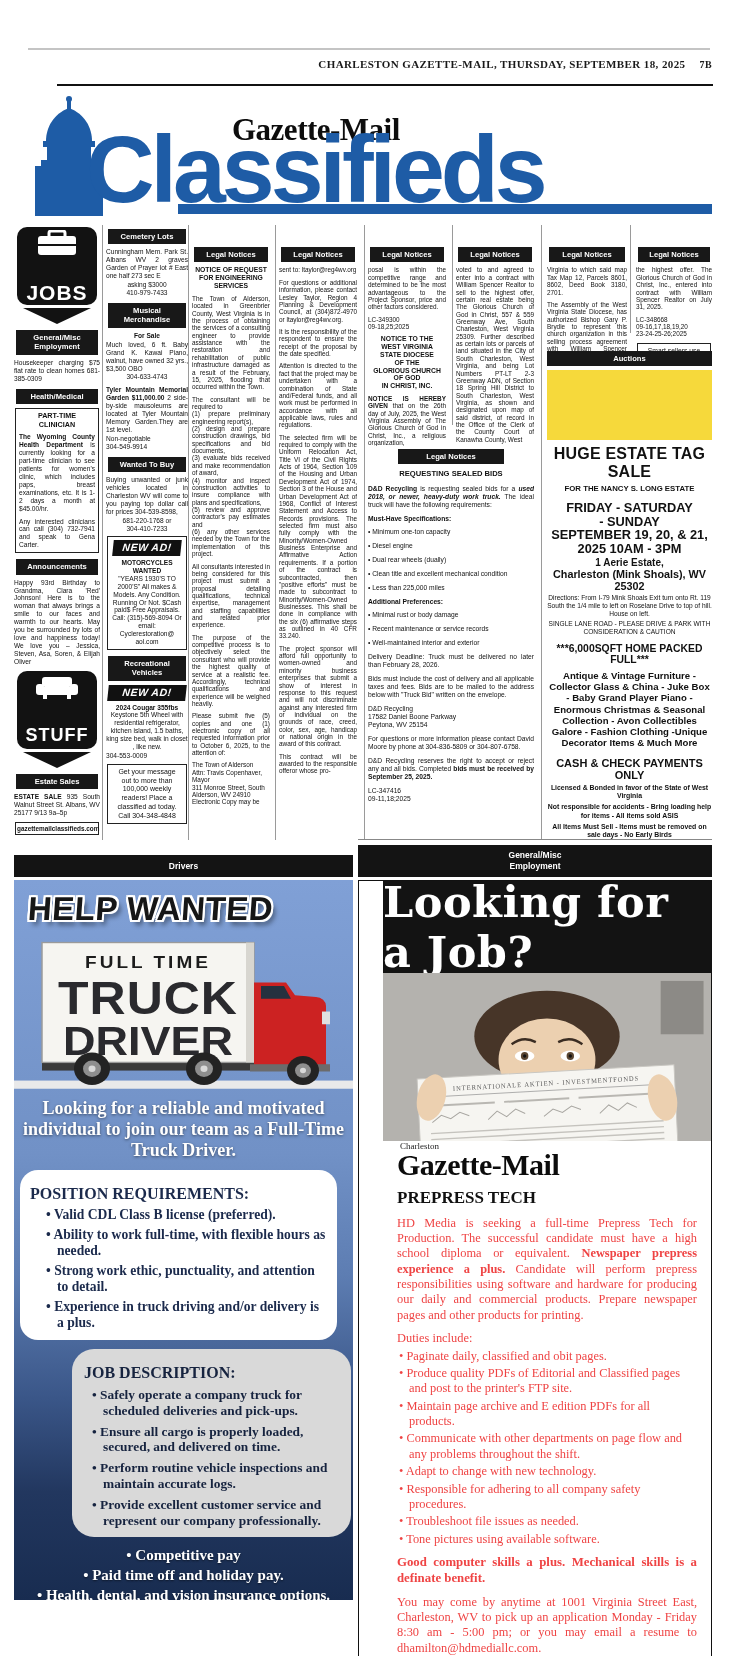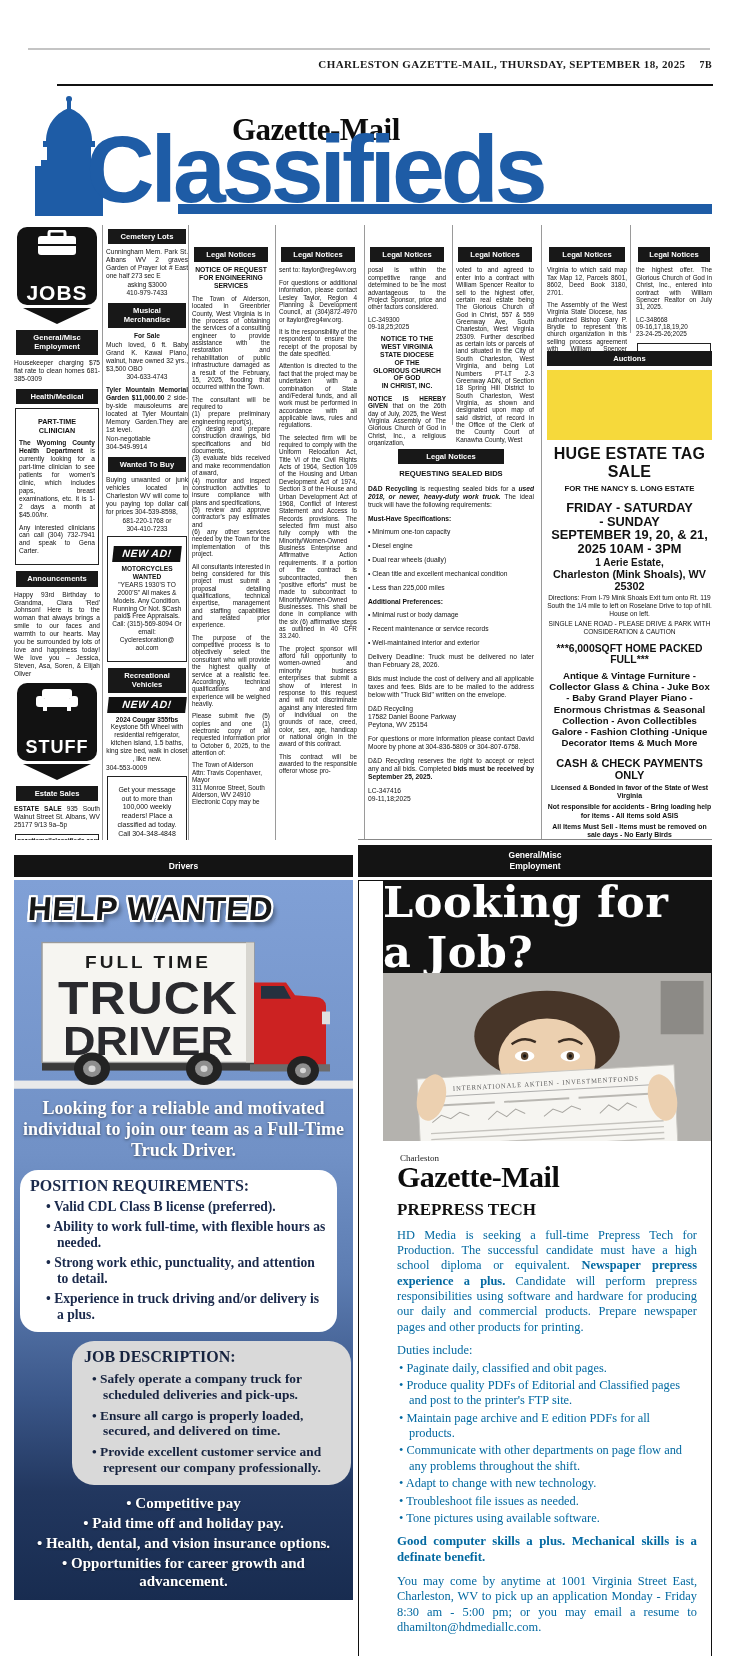--- a/index.html
+++ b/index.html
@@ -25,21 +25,21 @@
   .grid{position:absolute;left:14px;top:215px;width:698px;height:625px;overflow:hidden;}
   .vline{position:absolute;top:10px;width:1px;background:#9a9a9a;}
   .col{position:absolute;overflow:hidden;}
   .kick{background:#181818;color:#fff;font-weight:bold;font-size:7.6px;line-height:1.25;
         text-align:center;padding:3px 2px;margin:6px 2px 4px;}
   .tiny{font-size:6.6px;line-height:1.2;}
   .jpara{margin:0 0 5px;text-align:justify;}
   .cpara{margin:0 0 5px;text-align:center;}
   .b{font-weight:bold;}
   .cline{text-align:center;font-size:inherit;}
-  .boxed{border:1px solid #222;padding:9px 3px;margin:4px 1px;}
+  .boxed{border:1px solid #222;padding:3px 3px;margin:4px 1px;}
   .newad{background:#111;color:#fff;font-style:italic;font-weight:bold;font-size:10.5px;
          letter-spacing:.5px;text-align:center;padding:1px 0 2px;transform:skewX(-6deg);margin:0 2px 3px;}
   .legal-col{top:26px;font-size:6.4px;line-height:1.15;}
   .legal-col .jpara{margin:0 0 5px;}
   .legal-step{text-align:justify;margin:0;}
   .legal-line{text-align:left;}
   .lg-title{font-weight:bold;text-align:center;margin:0 0 5px;font-size:6.8px;}
 
   
   .badge{width:80px;margin:4px auto 2px;}
@@ -81,46 +81,46 @@
   .truck-ad{position:absolute;left:14px;top:880px;width:339px;height:720px;overflow:hidden;
      background:linear-gradient(180deg,#80a0d6 0%,#7191c6 38%,#5d7db2 55%,#3a5688 72%,#22375f 85%,#182c50 100%);}
   .hw{margin:10px 0 0 14px;font-weight:800;font-size:33px;letter-spacing:.5px;color:#161616;
       transform:skewX(-4deg);
       text-shadow:-2px -2px 0 #fff,2px -2px 0 #fff,-2px 2px 0 #fff,2px 2px 0 #fff,
                   -2px 0 0 #fff,2px 0 0 #fff,0 -2px 0 #fff,0 2px 0 #fff,4px 5px 5px rgba(0,0,0,.45);}
   .truck-svg{display:block;width:100%;height:168px;}
   .intro{color:#fff;font-family:"Liberation Serif",serif;font-weight:bold;font-size:18px;
          line-height:1.18;text-align:center;margin:2px 8px 0;text-shadow:0 1px 3px rgba(0,0,0,.5);}
   .reqbox{background:#fff;border-radius:18px;margin:8px 16px 0 6px;padding:7px 10px 9px;color:#1b2a4c;}
-  .reqbox h3,.jobbox h3{margin:0 0 2px;font-family:"Liberation Serif",serif;font-size:16px;}
+  .reqbox h3,.jobbox h3{margin:8px 0 2px;font-family:"Liberation Serif",serif;font-size:16px;}
   .req-item{font-family:"Liberation Serif",serif;font-weight:bold;font-size:13.6px;line-height:1.18;
             margin:4px 0 0 16px;padding-left:11px;text-indent:-11px;}
   .req-item::before{content:"• ";}
   .jobbox{background:#d9d9d9;border-radius:22px;margin:9px 2px 0 58px;padding:7px 12px 9px;color:#16233f;}
   .job-item{font-family:"Liberation Serif",serif;font-weight:bold;font-size:13.4px;line-height:1.18;
             margin:5px 0 0 8px;padding-left:11px;text-indent:-11px;}
   .job-item::before{content:"• ";}
   .benefits{margin-top:9px;}
   .benefit-item{color:#fff;font-family:"Liberation Serif",serif;font-weight:bold;font-size:15px;
                 line-height:1.2;text-align:center;margin:2px 6px;text-shadow:0 1px 2px rgba(0,0,0,.5);}
   .benefit-item::before{content:"• ";}
 
   
   .prep-ad{position:absolute;left:358px;top:880px;width:354px;height:854px;overflow:hidden;
            border:1px solid #111;background:#fff;box-sizing:border-box;padding-left:24px;}
   .prep-head{background:#131313;height:92px;display:flex;align-items:center;justify-content:center;}
   .prep-headline{color:#fff;font-family:"DejaVu Serif",serif;font-weight:bold;font-size:43px;letter-spacing:.5px;}
   .photo-svg{display:block;width:100%;height:168px;}
-  .logo-wrap{padding:0 14px;margin-top:12px;}
+  .logo-wrap{padding:0 14px;margin-top:0;}
   .logo-small{font-family:"Liberation Serif",serif;font-size:9px;color:#222;margin-left:3px;}
   .logo-main{font-family:"Liberation Serif",serif;font-weight:bold;font-size:30px;letter-spacing:-.5px;
              line-height:.95;color:#0c0c0c;}
   .position{font-family:"Liberation Serif",serif;font-weight:bold;font-size:17px;margin-top:8px;}
   .prep-body{margin:8px 14px 0;font-family:"Liberation Serif",serif;font-size:12.4px;line-height:1.24;
-             text-align:justify;color:#0369a1;}
+             text-align:justify;color:#ef4444;}
   .duties-label{margin-top:8px;}
   .duty-item{margin:2px 0;padding-left:12px;text-indent:-10px;text-align:left;}
   .duty-item::before{content:"• ";}
   .prep-note{font-weight:bold;margin-top:8px;font-size:12.8px;}
   .prep-close{margin-top:8px;}
 </style>
 </head>
 <body>
 
 <div class="page">
@@ -428,20 +428,21 @@
           <div class="req-item">Ability to work full-time, with flexible hours as needed.</div>
           <div class="req-item">Strong work ethic, punctuality, and attention to detail.</div>
           <div class="req-item">Experience in truck driving and/or delivery is a plus.</div>
         </div>
     </div>
     <div class="jobbox">
       <h3>JOB DESCRIPTION:</h3>
       <div>
           <div class="job-item">Safely operate a company truck for scheduled deliveries and pick-ups.</div>
           <div class="job-item">Ensure all cargo is properly loaded, secured, and delivered on time.</div>
+          <div class="job-item">Perform routine vehicle inspections and maintain accurate logs.</div>
           <div class="job-item">Provide excellent customer service and represent our company professionally.</div>
         </div>
     </div>
     <div class="benefits">
         <div class="benefit-item">Competitive pay</div>
         <div class="benefit-item">Paid time off and holiday pay.</div>
         <div class="benefit-item">Health, dental, and vision insurance options.</div>
         <div class="benefit-item">Opportunities for career growth and advancement.</div>
       </div>
 
@@ -496,20 +497,21 @@
     </div>
     <div class="prep-body">
       <div><span>HD Media is seeking a full-time Prepress Tech for Production. The successful candidate must have a high school diploma or equivalent. </span><span class="b">Newspaper prepress experience a plus.</span><span> Candidate will perform prepress responsibilities using software and hardware for producing our daily and commercial products. Prepare newspaper pages and other products for printing.</span></div>
       <div class="duties-label">Duties include:</div>
       <div>
           <div class="duty-item">Paginate daily, classified and obit pages.</div>
           <div class="duty-item">Produce quality PDFs of Editorial and Classified pages and post to the printer's FTP site.</div>
           <div class="duty-item">Maintain page archive and E edition PDFs for all products.</div>
           <div class="duty-item">Communicate with other departments on page flow and any problems throughout the shift.</div>
           <div class="duty-item">Adapt to change with new technology.</div>
+          <div class="duty-item">Responsible for adhering to all company safety procedures.</div>
           <div class="duty-item">Troubleshoot file issues as needed.</div>
           <div class="duty-item">Tone pictures using available software.</div>
         </div>
       <div class="prep-note">Good computer skills a plus. Mechanical skills is a definate benefit.</div>
       <div class="prep-close">You may come by anytime at 1001 Virginia Street East, Charleston, WV to pick up an application Monday - Friday 8:30 am - 5:00 pm; or you may email a resume to dhamilton@hdmediallc.com.</div>
     </div>
 
   </div>
 
 </div>

